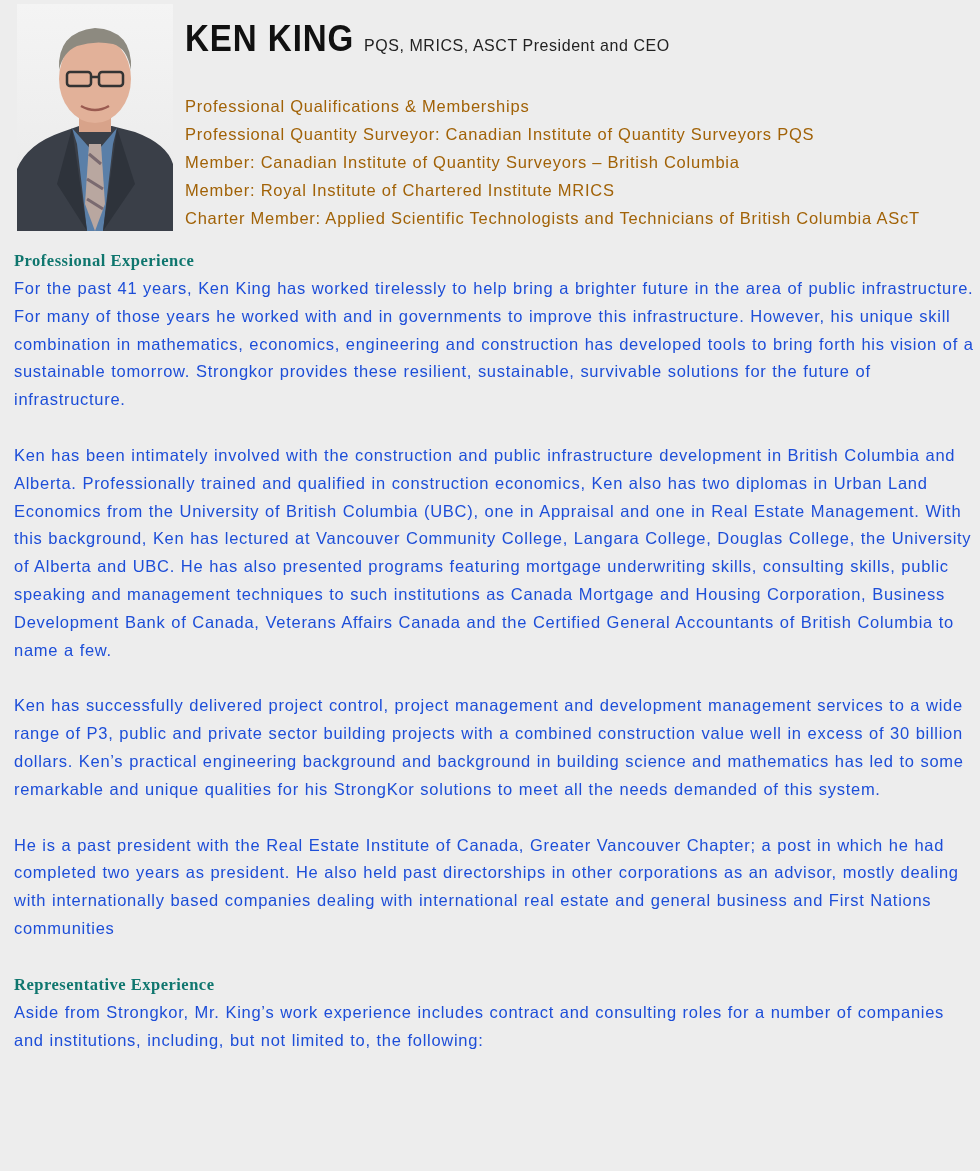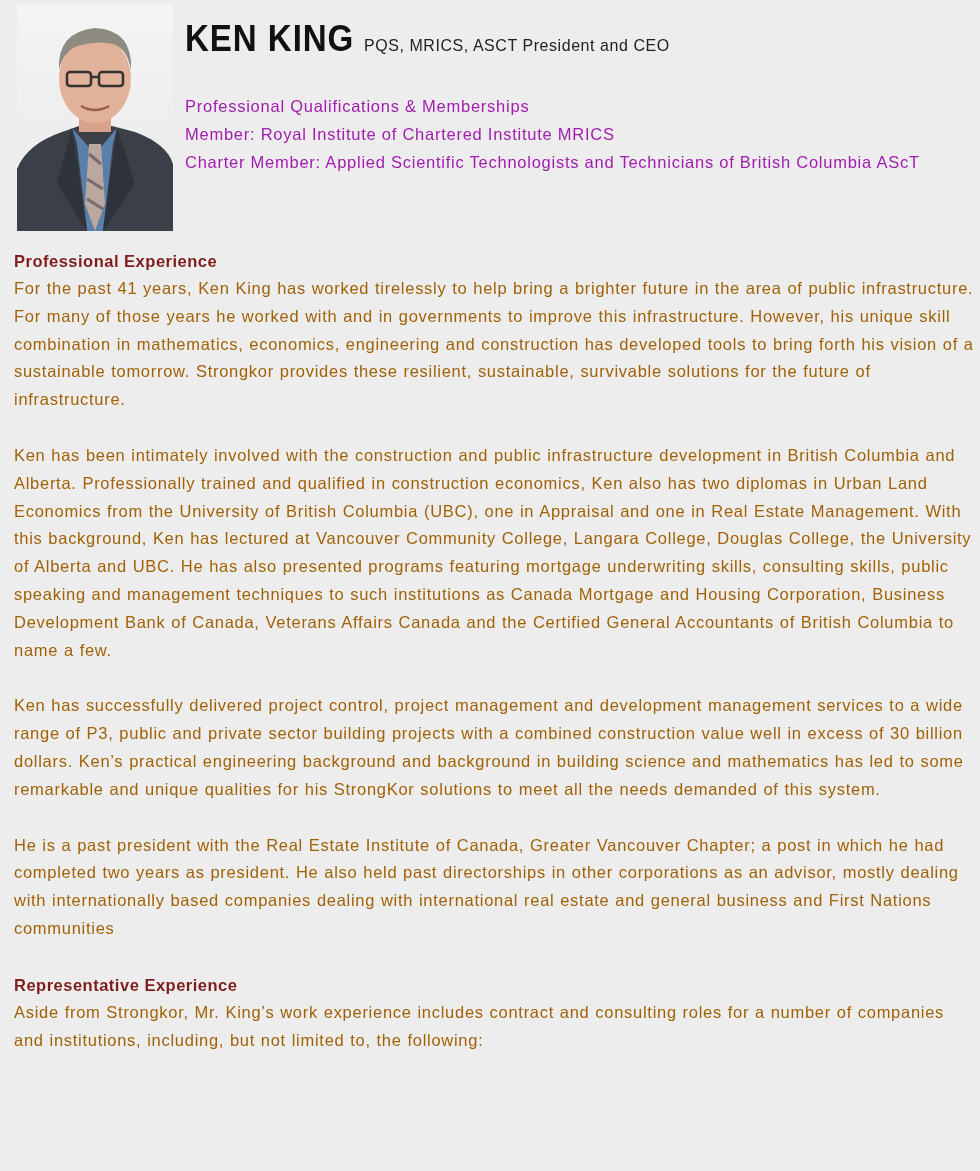--- a/index.html
+++ b/index.html
@@ -24,31 +24,31 @@
       transform: scaleX(0.92); transform-origin: left; display: inline-block;
     }
     .credentials {
       font-family: "Liberation Sans", sans-serif;
       font-size: 17px; letter-spacing: 0.6px; color: #222;
       margin-left: -10px; display: inline-block; transform: scaleX(0.94); transform-origin: left;
     }
     .qual-list { margin-top: 30px; }
     .qual-line {
       font-family: "Liberation Sans", sans-serif;
-      font-size: 16.5px; line-height: 28px; letter-spacing: 0.75px; color: #a21caf;
+      font-size: 16.5px; line-height: 28px; letter-spacing: 0.75px; color: #a16207;
       white-space: nowrap;
     }
     .content { position: absolute; left: 14px; top: 247px; width: 960px; }
     .section-title {
-      font-family: Liberation Sans, sans-serif;
-      font-weight: bold; font-size: 16.5px; line-height: 28px; letter-spacing: 0.5px; color: #7f1d1d;
+      font-family: Liberation Serif, serif;
+      font-weight: bold; font-size: 16.5px; line-height: 28px; letter-spacing: 0.5px; color: #0f766e;
     }
     .para {
       font-family: "Liberation Sans", sans-serif;
-      font-size: 16.5px; line-height: 27.8px; letter-spacing: 0.72px; color: #a16207;
+      font-size: 16.5px; line-height: 27.8px; letter-spacing: 0.72px; color: #1d4ed8;
       margin: 0 0 28px 0; word-spacing: 0.5px;
     }
     .para.tight { margin-bottom: 16px; }
     .list-line {
       font-family: "Liberation Sans", sans-serif;
       font-size: 16.5px; line-height: 27.8px; letter-spacing: 0.72px; color: #222;
       white-space: nowrap;
     }
   </style>
 </head>
@@ -81,20 +81,22 @@
   </svg>
 </div>
 
 <div class="header">
   <div class="name-row">
     <span class="name">KEN KING</span>
     <span class="credentials">PQS, MRICS, ASCT President and CEO</span>
   </div>
   <div class="qual-list">
     <div class="qual-line">Professional Qualifications &amp; Memberships</div>
+    <div class="qual-line">Professional Quantity Surveyor: Canadian Institute of Quantity Surveyors PQS</div>
+    <div class="qual-line">Member: Canadian Institute of Quantity Surveyors – British Columbia</div>
     <div class="qual-line">Member: Royal Institute of Chartered Institute MRICS</div>
     <div class="qual-line">Charter Member: Applied Scientific Technologists and Technicians of British Columbia AScT</div>
   </div>
 </div>
 
 <div class="content">
   <div class="section-title">Professional Experience</div>
   <p class="para">For the past 41 years, Ken King has worked tirelessly to help bring a brighter future in the area of public infrastructure. For many of those years he worked with and in governments to improve this infrastructure. However, his unique skill combination in mathematics, economics, engineering and construction has developed tools to bring forth his vision of a sustainable tomorrow. Strongkor provides these resilient, sustainable, survivable solutions for the future of infrastructure.</p>
   <p class="para">Ken has been intimately involved with the construction and public infrastructure development in British Columbia and Alberta. Professionally trained and qualified in construction economics, Ken also has two diplomas in Urban Land Economics from the University of British Columbia (UBC), one in Appraisal and one in Real Estate Management. With this background, Ken has lectured at Vancouver Community College, Langara College, Douglas College, the University of Alberta and UBC. He has also presented programs featuring mortgage underwriting skills, consulting skills, public speaking and management techniques to such institutions as Canada Mortgage and Housing Corporation, Business Development Bank of Canada, Veterans Affairs Canada and the Certified General Accountants of British Columbia to name a few.</p>
   <p class="para">Ken has successfully delivered project control, project management and development management services to a wide range of P3, public and private sector building projects with a combined construction value well in excess of 30 billion dollars.  Ken’s practical engineering background and background in building science and mathematics has led to some remarkable and unique qualities for his StrongKor solutions to meet all the needs demanded of this system.</p>

